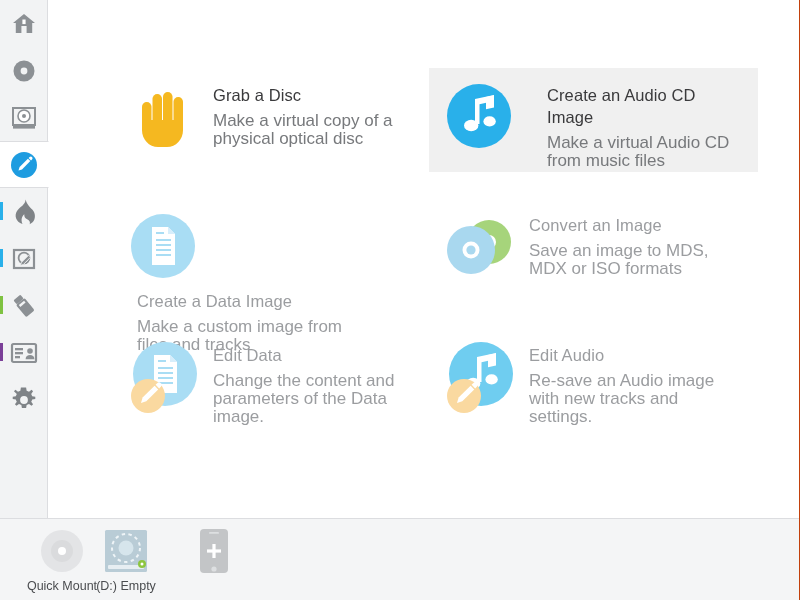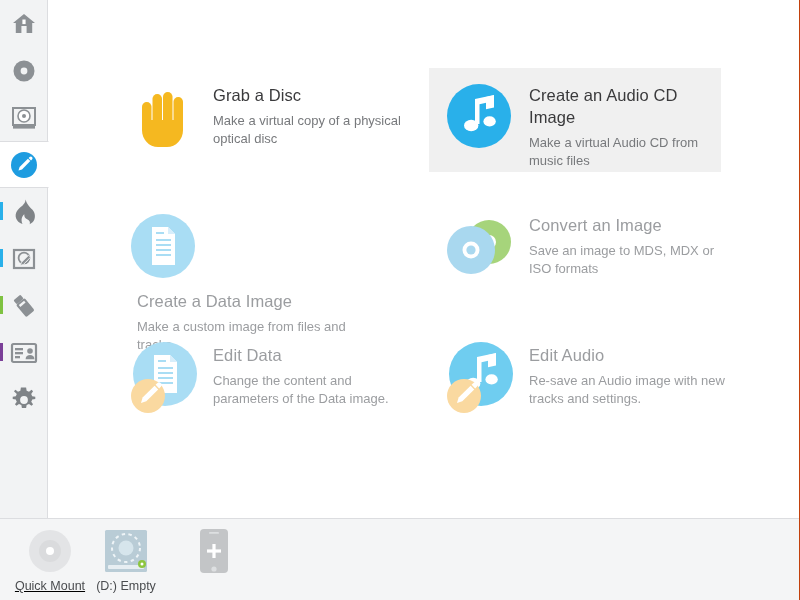--- a/index.html
+++ b/index.html
@@ -100,21 +100,21 @@
     line-height: 22px;
     color: #3a3a3c;
     margin: 0 0 6px 0;
     letter-spacing: 0.1px;
     max-width: 215px;
   }
 
   .card-title.muted { color: #9b9da0; }
 
   .card-desc {
-    font-size: 13px;
+    font-size: 17px;
     line-height: 18px;
     color: #9b9da0;
     margin: 0;
     max-width: 210px;
   }
 
   .card-desc.dark { color: #77797c; }
 
   
   #bottombar {
@@ -274,21 +274,21 @@
             <path d="M17 42 h41 v10 c0 9.5 -7 17 -16 17 h-9 c-9 0 -16 -7.5 -16 -17 z"></path>
           </g>
         </svg>
       </div>
       <div class="card-text">
         <p class="card-title">Grab a Disc</p>
         <p class="card-desc dark">Make a virtual copy of a physical optical disc</p>
       </div>
     </div>
 
-    <div class="card hovered" style="left:380px; top:68px; width:292px; height:104px;">
+    <div class="card hovered" style="left:380px; top:68px; width:329px; height:104px;gap:18px;">
       <div class="card-icon">
         <svg width="76" height="76" viewBox="0 0 76 76">
           <circle cx="38" cy="38" r="32" fill="#29b0ea"></circle>
           <g fill="#ffffff">
             <path d="M34 21 L53 17 L53 23 L38.5 26.2 L38.5 46 L34 46 Z"></path>
             <ellipse cx="30.2" cy="47.5" rx="7.2" ry="5.8"></ellipse>
             <ellipse cx="48.6" cy="43.4" rx="6.2" ry="5.1"></ellipse>
             <path d="M45 19 L53 17.3 L53 29.5 L45 31.2 Z"></path>
           </g>
         </svg>
@@ -380,21 +380,21 @@
       <div class="card-text">
         <p class="card-title muted">Edit Audio</p>
         <p class="card-desc">Re-save an Audio image with new tracks and settings.</p>
       </div>
     </div>
 
   </div>
 
   <div id="bottombar">
 
-    <div class="tray-item" style="left:4px;text-decoration:underline;">
+    <div class="tray-item" style="left:16px;">
       <div class="tray-glyph">
         <svg width="46" height="46" viewBox="0 0 46 46">
           <circle cx="23" cy="23" r="21" fill="#e3e4e6"></circle>
           <circle cx="23" cy="23" r="11" fill="#dadbdd"></circle>
           <circle cx="23" cy="23" r="4" fill="#ffffff"></circle>
         </svg>
       </div>
       <div class="tray-label">Quick Mount</div>
     </div>
 

